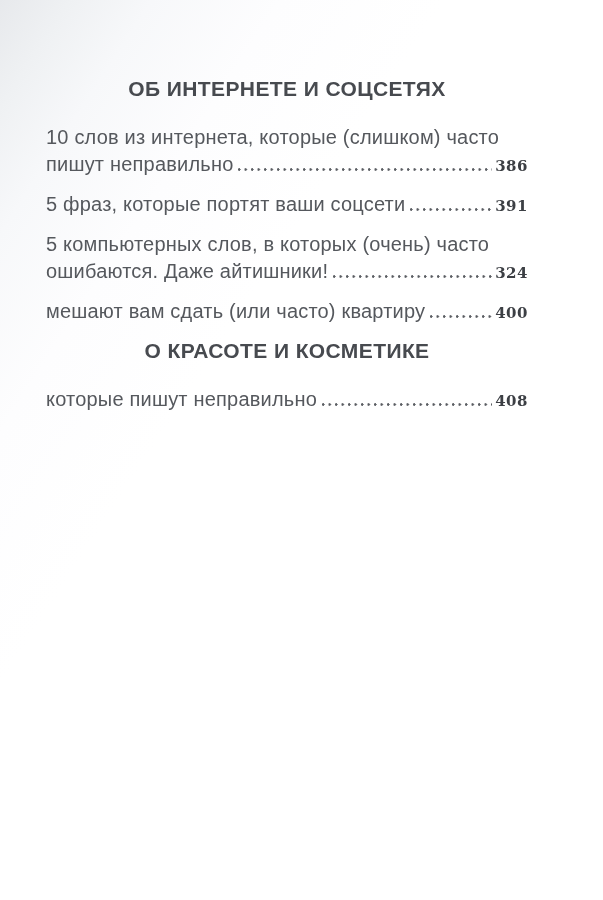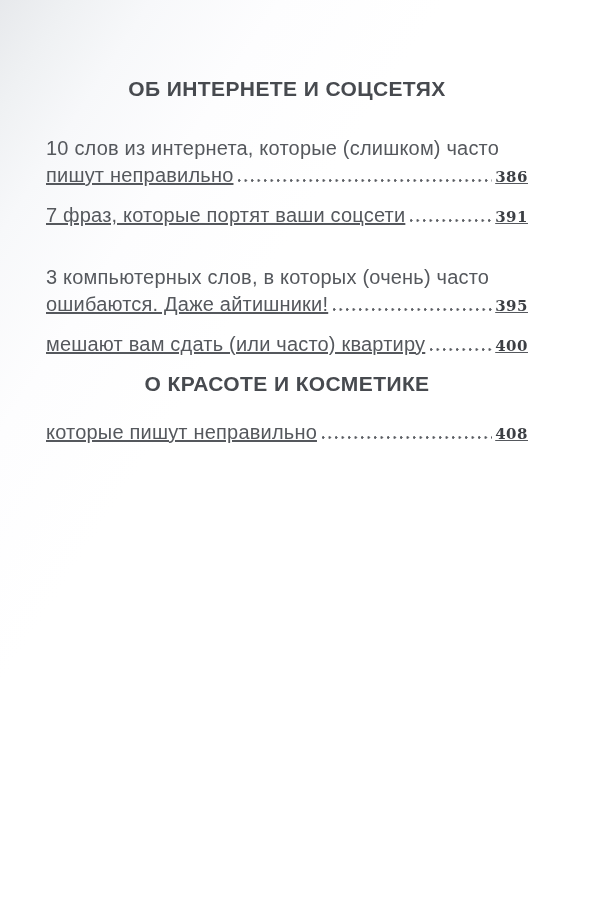--- a/index.html
+++ b/index.html
@@ -43,26 +43,24 @@
   }
   .entry {
     margin: 0 0 11px 0;
     font-size: 20px;
     line-height: 27px;
     color: var(--text-color, #55585d);
     letter-spacing: 0.2px;
   }
   .entry .line {
     white-space: nowrap;
-    margin-top: 33px;
   }
   .entry .last-line {
     display: flex;
     align-items: baseline;
-    text-decoration: underline;
   }
   .entry .last-line .text {
     white-space: nowrap;
     flex: 0 0 auto;
   }
   .dots {
     flex: 1 1 auto;
     height: 3px;
     margin: 0 3px 0 5px;
     background-image: radial-gradient(circle at 1.2px 1.5px,
@@ -94,32 +92,32 @@
         <div class="line">10 слов из интернета, которые (слишком) часто</div>
         <div class="last-line">
           <span class="text">пишут неправильно</span>
           <span class="dots"></span>
           <span class="page-num">386</span>
         </div>
       </div>
 
       <div class="entry">
         <div class="last-line">
-          <span class="text">7 фраз, которые портят ваши соцсети</span>
+          <span class="text">5 фраз, которые портят ваши соцсети</span>
           <span class="dots"></span>
           <span class="page-num">391</span>
         </div>
       </div>
 
       <div class="entry">
-        <div class="line">3 компьютерных слов, в которых (очень) часто</div>
+        <div class="line">5 компьютерных слов, в которых (очень) часто</div>
         <div class="last-line">
           <span class="text">ошибаются. Даже айтишники!</span>
           <span class="dots"></span>
-          <span class="page-num">395</span>
+          <span class="page-num">324</span>
         </div>
       </div>
     </section>
 
     <section>
 
       <div class="entry">
         <div class="last-line">
           <span class="text">мешают вам сдать (или часто) квартиру</span>
           <span class="dots"></span>

